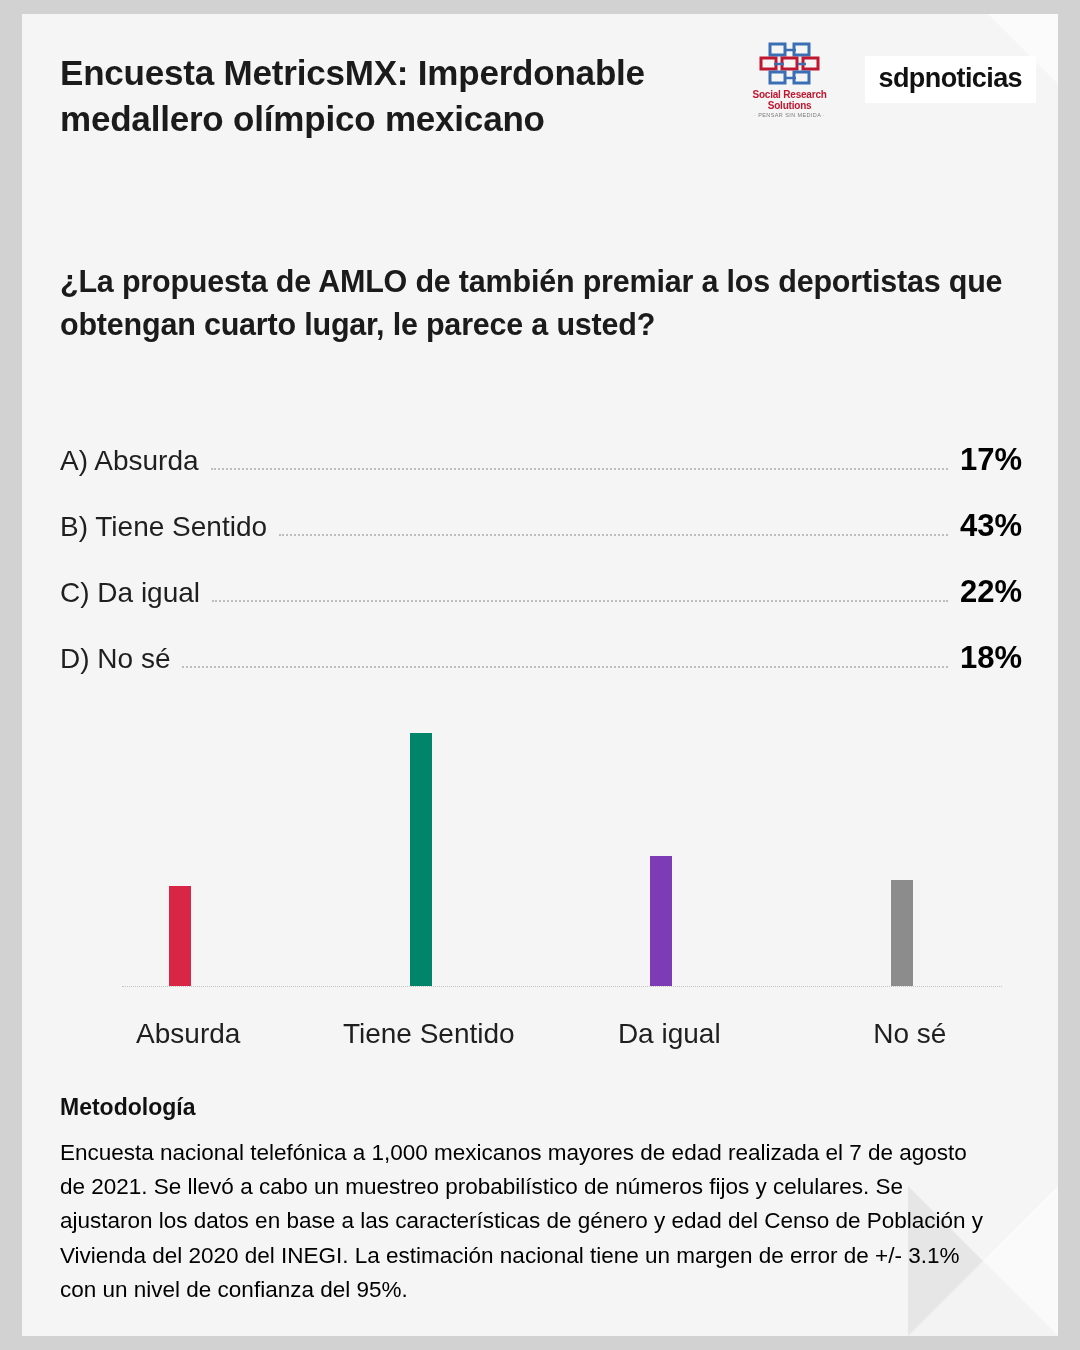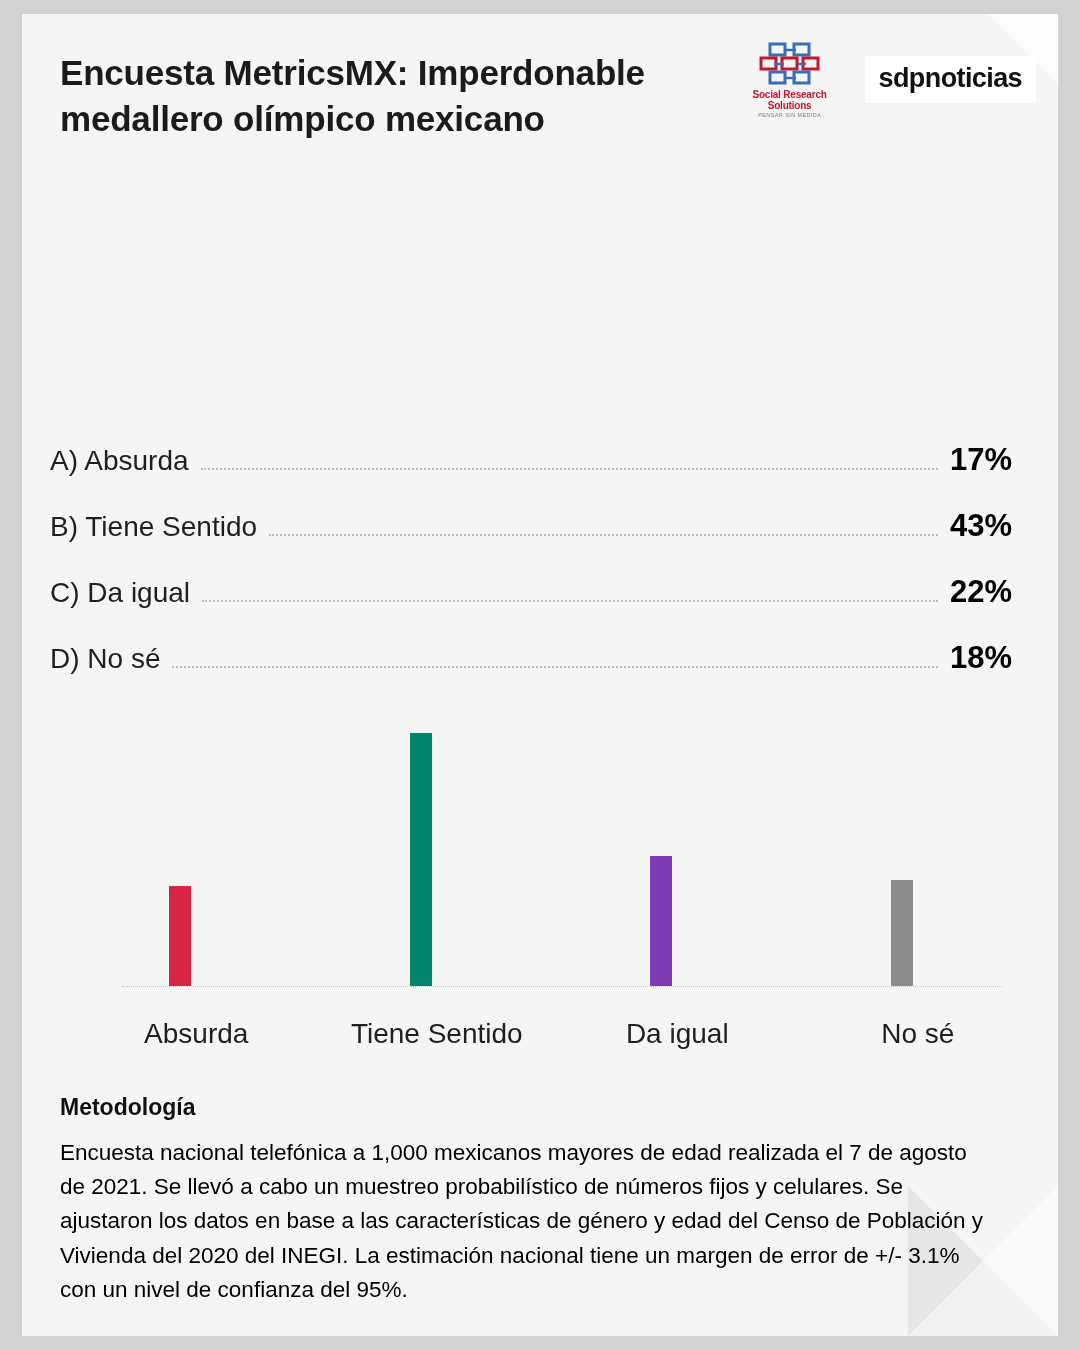--- a/index.html
+++ b/index.html
@@ -116,21 +116,21 @@
     width: 950px;
     font-size: 30.5px;
     font-weight: bold;
     line-height: 1.42;
     color: #1b1b1b;
     letter-spacing: -0.2px;
   }
 
   .options {
     position: absolute;
-    left: 28px;
+    left: 38px;
     top: 428px;
     width: 962px;
     text-align: center;
   }
   .opt-row {
     display: flex;
     align-items: baseline;
     height: 66px;
   }
   .opt-label {
@@ -179,21 +179,21 @@
   }
   .axis {
     position: absolute;
     left: 62px;
     right: 20px;
     bottom: 15px;
     border-bottom: 1px dotted #c4c4c4;
   }
   .xlabels {
     position: absolute;
-    left: 16px;
+    left: 8px;
     bottom: -48px;
     width: 962px;
     display: flex;
   }
   .xlabel {
     flex: 1;
     text-align: center;
     font-size: 28px;
     color: #1f1f1f;
   }
@@ -240,20 +240,21 @@
           <rect x="16" y="32" width="15" height="11" fill="none" stroke="#3a6fb5" stroke-width="3"></rect>
           <rect x="40" y="32" width="15" height="11" fill="none" stroke="#3a6fb5" stroke-width="3"></rect>
           <path d="M30 10 h12 M20 24 h10 M44 24 h8 M30 38 h12" stroke="#3a6fb5" stroke-width="2.5" fill="none"></path>
         </svg>
         <span class="lname">Social Research Solutions</span>
         <span class="ltag">· PENSAR SIN MEDIDA ·</span>
       </div>
       <div class="logo-sdp">sdpnoticias</div>
     </div>
 
+    <div class="question">¿La propuesta de AMLO de también premiar a los deportistas que obtengan cuarto lugar, le parece a usted?</div>
 
     <div class="options">
       <div class="opt-row">
         <span class="opt-label">A) Absurda</span>
         <span class="opt-dots"></span>
         <span class="opt-val">17%</span>
       </div>
       <div class="opt-row">
         <span class="opt-label">B) Tiene Sentido</span>
         <span class="opt-dots"></span>

